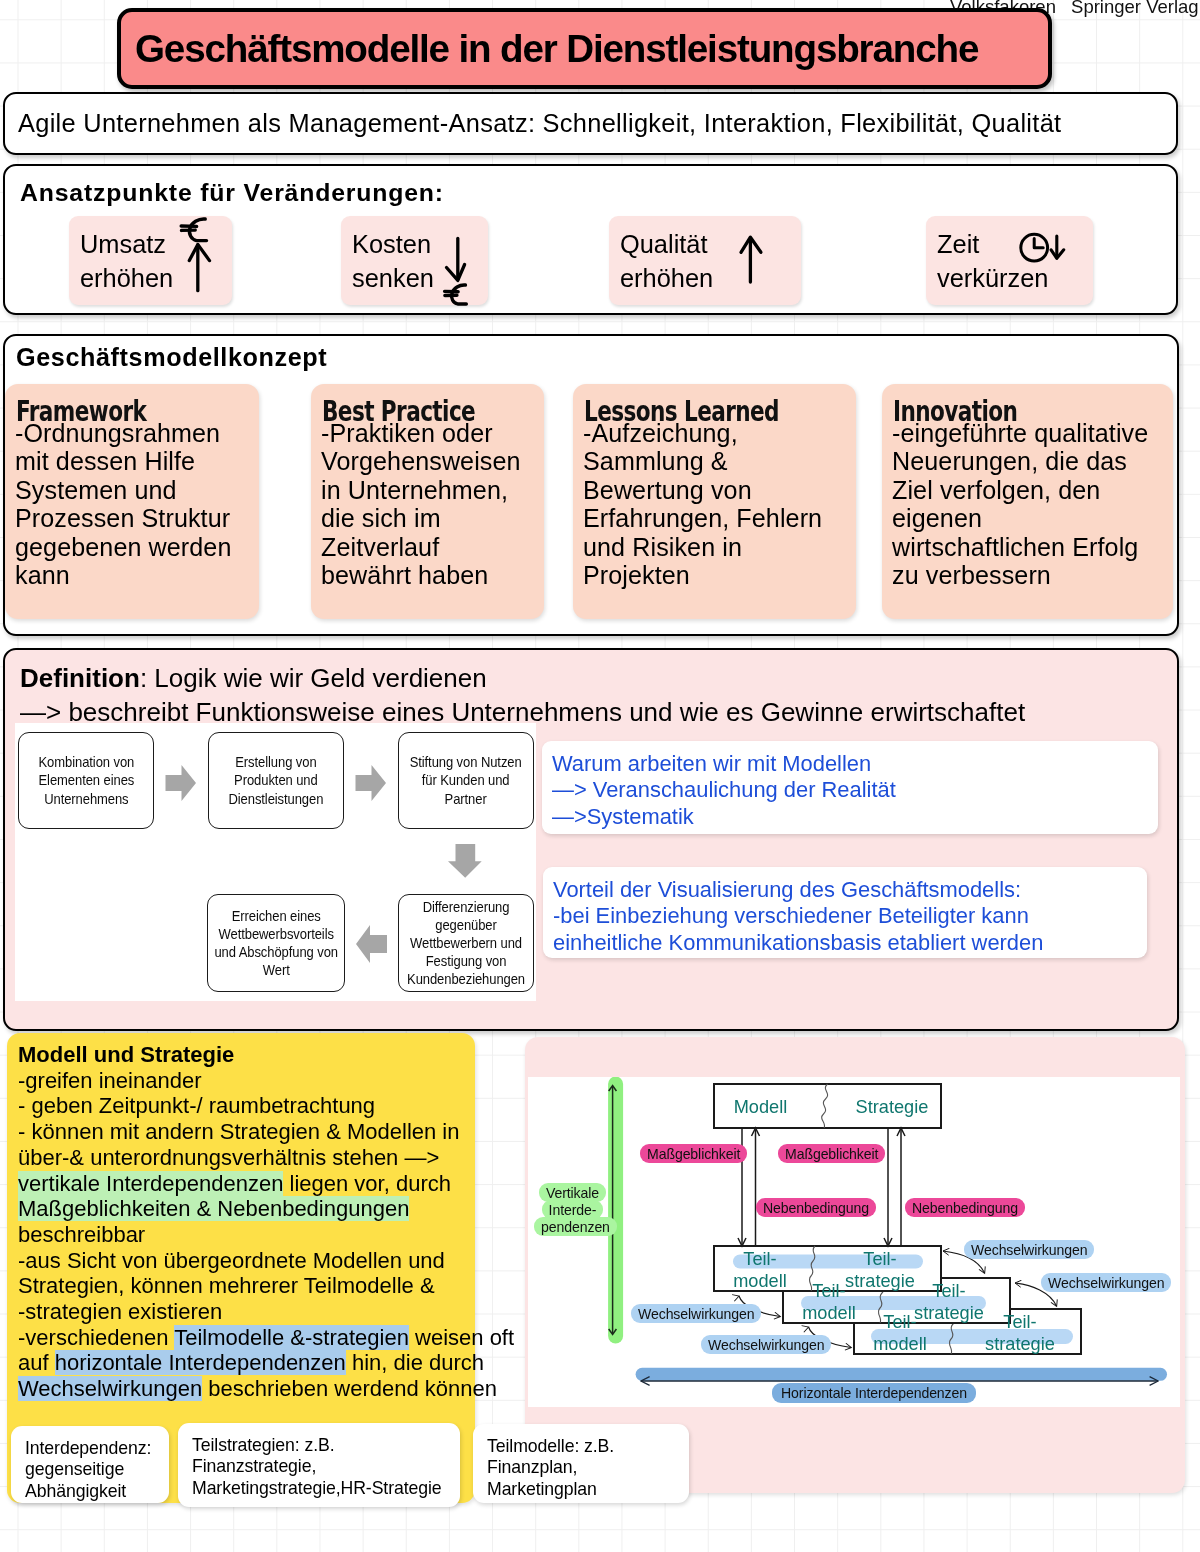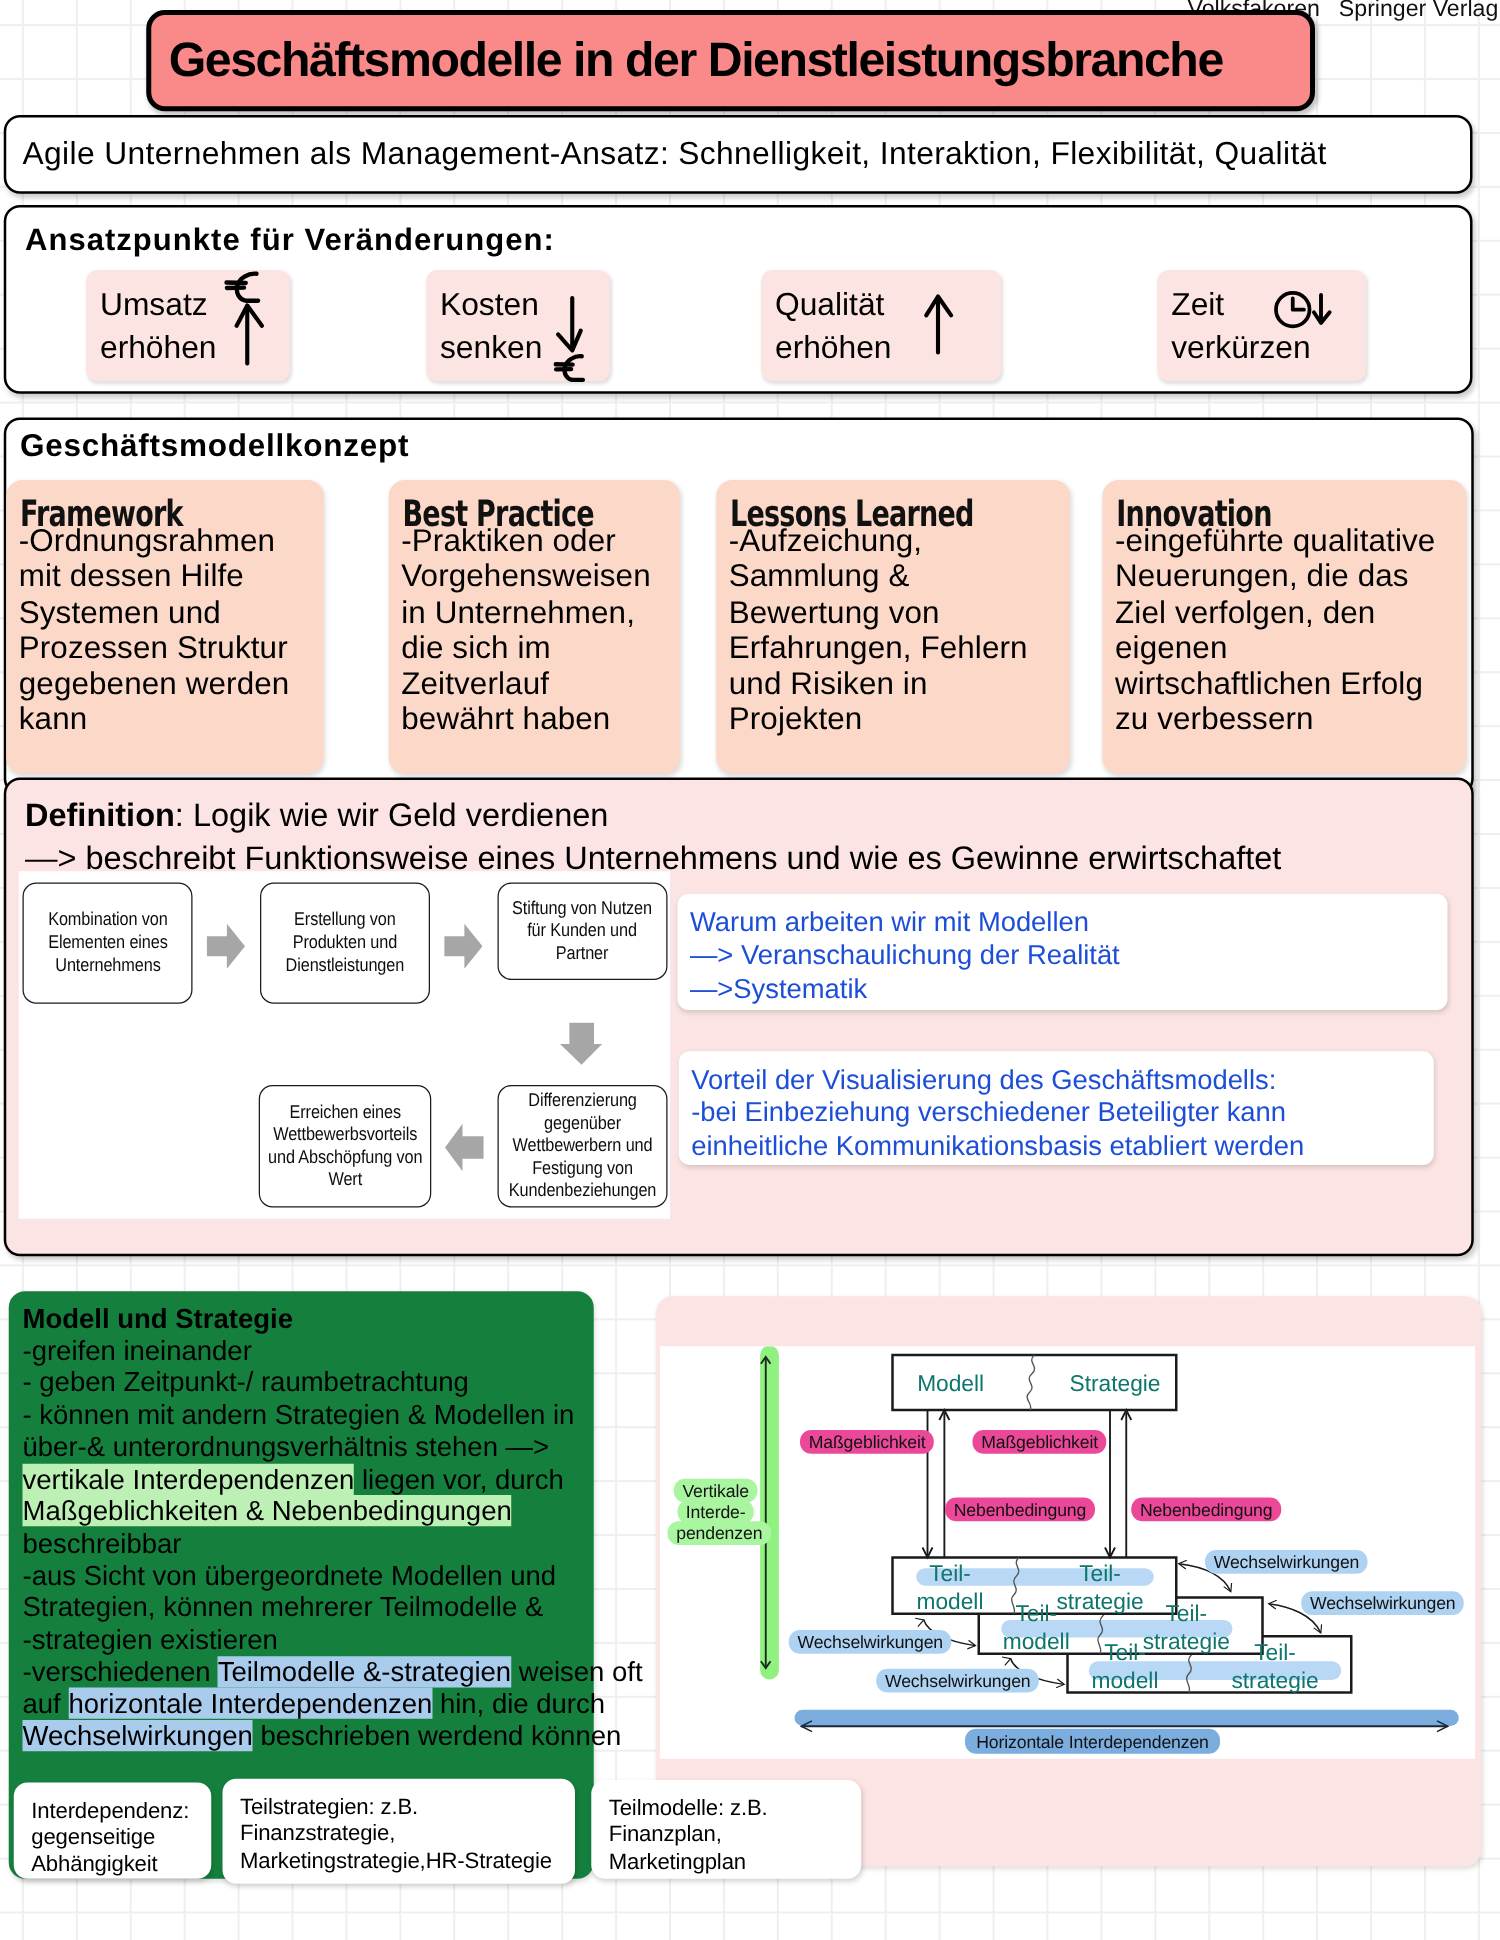--- a/index.html
+++ b/index.html
@@ -46,35 +46,35 @@
 
   
   #konzept-box { left:3px; top:334px; width:1176px; height:302px; }
   #konzept-heading { position:absolute; left:11px; top:7px; font-size:25.2px; font-weight:bold; letter-spacing:0.6px; }
   .kcard { position:absolute; top:48px; height:235px; background:#fbd8c8; border-radius:13px;
            box-shadow:1px 2px 4px rgba(0,0,0,0.14); }
   .kcard .ktitle { position:absolute; left:11px; top:10px; font-size:29px; font-weight:bold;
                    font-family:"DejaVu Sans", sans-serif; color:#111; letter-spacing:-0.8px; white-space:nowrap;
                    transform:scaleX(0.745); transform-origin:left center; }
   
-  #def-box { left:3px; top:622px; width:1176px; height:383px; background:#fce4e4; }
+  #def-box { left:3px; top:648px; width:1176px; height:383px; background:#fce4e4; }
   #def-title { position:absolute; left:15px; top:11px; font-size:26px; line-height:34.3px; color:#000; white-space:nowrap; }
   #def-title b { font-weight:bold; }
   #flow { position:absolute; left:10px; top:73px; width:521px; height:278px; background:#fff; } .fbox { position:absolute; border:1.7px solid #1b1b1b; border-radius:11px; background:#fff;
           display:flex; align-items:center; justify-content:center; text-align:center;
           font-size:14.8px; line-height:18.1px; color:#0d0d0d; white-space:nowrap;
           letter-spacing:-0.1px; }
   .fbox .fi { display:inline-block; transform:scaleX(0.88); }
   .farrow { position:absolute; }
   .dnote { position:absolute; background:#fff; border-radius:9px; box-shadow:1px 2px 4px rgba(0,0,0,0.14);
            font-size:21.9px; line-height:26.3px; color:#1d4ed8; padding:10px 0 0 10px; }
 
   
   #ms-left { position:absolute; left:7px; top:1033px; width:468px; height:470px;
-             background:#15803d; border-radius:13px; box-shadow:1px 2px 4px rgba(0,0,0,0.13); }
+             background:#fde047; border-radius:13px; box-shadow:1px 2px 4px rgba(0,0,0,0.13); }
   #ms-right { position:absolute; left:525px; top:1037px; width:660px; height:456px;
               background:#fce4e4; border-radius:13px; box-shadow:1px 2px 4px rgba(0,0,0,0.13); }
   #ms-text { position:absolute; left:11px; top:9px; font-size:22.0px; line-height:25.7px; color:#000; white-space:nowrap; }
   #ms-text .h { font-weight:bold; }
   #ms-text .g { background:#bdf0b5; }
   #ms-text .b { background:#a9ccec; }
   #ms-diagram { position:absolute; left:528px; top:1077px; width:652px; height:330px; background:#fff; overflow:hidden; }
   #dg-svg { position:absolute; left:0; top:0; }
   .dgl { position:absolute; font-size:14.1px; line-height:17.2px; color:#111; white-space:nowrap; }
   .gp { background:#aaf5a0; border-radius:9px; padding:1.5px 7px; }
@@ -187,21 +187,21 @@
 <div class="panel" id="def-box">
   <div id="def-title"><b>Definition</b><span>: Logik wie wir Geld verdienen</span><br><span>—&gt; beschreibt Funktionsweise eines Unternehmens und wie es Gewinne erwirtschaftet</span></div>
 
   <div id="flow">
     <div class="fbox" style="left:3px;top:9px;width:136px;height:97px;">
         <span class="fi">Kombination von<br>Elementen eines<br>Unternehmens</span>
       </div>
     <div class="fbox" style="left:193px;top:9px;width:136px;height:97px;">
         <span class="fi">Erstellung von<br>Produkten und<br>Dienstleistungen</span>
       </div>
-    <div class="fbox" style="left:383px;top:9px;width:136px;height:78px;">
+    <div class="fbox" style="left:383px;top:9px;width:136px;height:97px;">
         <span class="fi">Stiftung von Nutzen<br>für Kunden und<br>Partner</span>
       </div>
     <div class="fbox" style="left:383px;top:171px;width:136px;height:98px;">
         <span class="fi">Differenzierung<br>gegenüber<br>Wettbewerbern und<br>Festigung von<br>Kundenbeziehungen</span>
       </div>
     <div class="fbox" style="left:192px;top:171px;width:138px;height:98px;">
         <span class="fi">Erreichen eines<br>Wettbewerbsvorteils<br>und Abschöpfung von<br>Wert</span>
       </div>
 
     <svg class="farrow" style="left:150px;top:42px;" width="31" height="36" viewBox="0 0 30 36">

